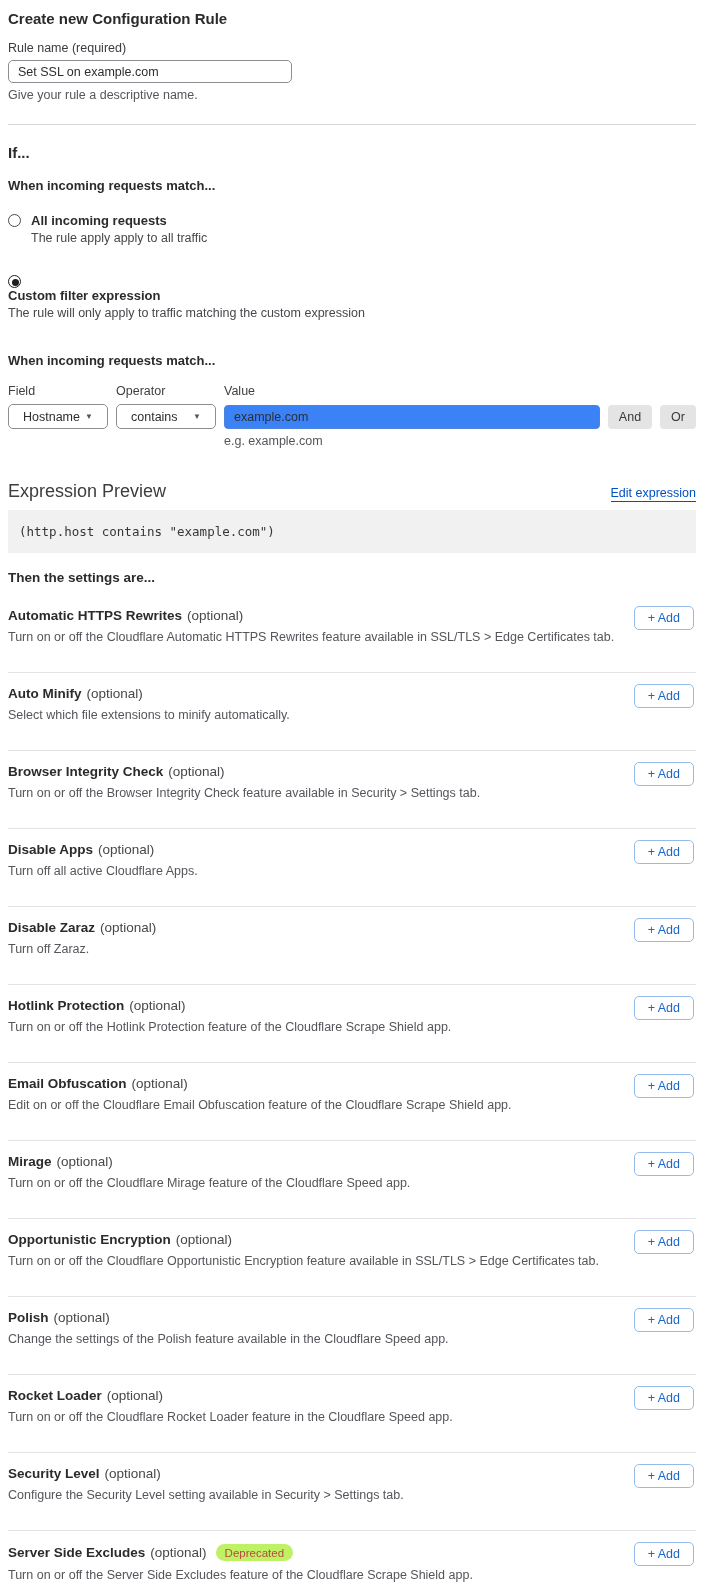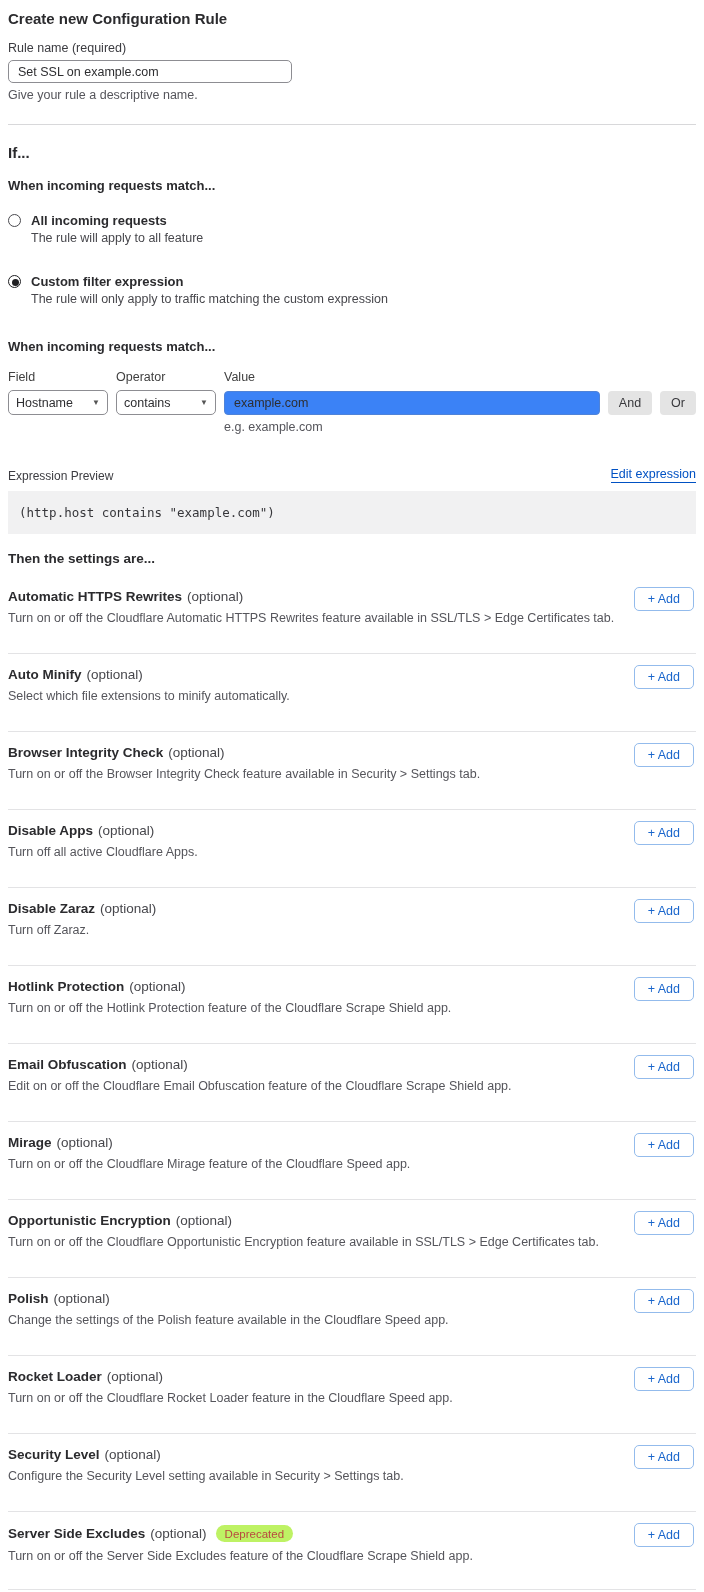--- a/index.html
+++ b/index.html
@@ -42,36 +42,36 @@
 
   
   .builder-labels { display:flex; margin-top:16px; }
   .builder-labels .lbl { font-size:12.5px; color:#404040; }
   .lbl-field { width:108px; }
   .lbl-operator { width:108px; }
   .builder-row { display:flex; align-items:center; margin-top:6px; }
   .select-box {
     width:100px; height:25px; border:1px solid #8d8d92; border-radius:5px; background:#fff;
     display:flex; align-items:center; justify-content:space-between;
-    padding:0 7px; margin-right:8px; font-size:12.5px; color:#2e2e31; cursor:pointer;
+    padding:0 14px; margin-right:8px; font-size:12.5px; color:#2e2e31; cursor:pointer;
   }
   .select-caret { font-size:8px; color:#555; }
   .value-input {
     flex:1; height:24px; background:#3b82f6; border:1px solid #4f83d8; border-radius:4px;
     padding:0 9px; font-size:12.5px; font-family:inherit; color:#2e2e31;
   }
   .conj-btn {
     height:24px; padding:0 11px; margin-left:8px; background:#e4e4e4; border:none;
     border-radius:4px; font-size:12.5px; color:#38383c; font-family:inherit; cursor:pointer;
   }
   .builder-hint { font-size:12.5px; color:#55555b; margin:5px 0 0 216px; }
 
   
   .preview-header { display:flex; justify-content:space-between; align-items:flex-end; margin-top:33px; }
-  .preview-label { font-size:12px; color:#3c3c41; }
+  .preview-label { font-size:18px; color:#3c3c41; }
   .edit-link {
     font-size:12.5px; color:#0051c3; text-decoration:none;
     border-bottom:1px solid #0051c3; padding-bottom:1px; cursor:pointer;
   }
   .code-box {
     margin-top:8px; background:#f1f1f2; padding:14px 11px;
     font-family:"DejaVu Sans Mono","Liberation Mono",monospace; font-size:12.5px; color:#36363a;
   }
 
   .then-heading { font-size:13.5px; font-weight:700; color:#2b2b2e; margin-top:17px; }
@@ -111,25 +111,25 @@
 
   <div class="divider top"></div>
 
   <div class="section-heading" style="margin-top:19px;">If...</div>
   <div class="sub-heading" style="margin-top:17px;">When incoming requests match...</div>
 
   <div class="radio-option">
     <span class="radio-circle"></span>
     <span class="radio-texts">
       <div class="radio-label">All incoming requests</div>
-      <div class="radio-desc">The rule will apply to all feature</div>
+      <div class="radio-desc">The rule apply apply to all traffic</div>
     </span>
   </div>
 
-  <div class="radio-option" style="margin-top:29px;">
+  <div class="radio-option" style="margin-top:29px;flex-direction:column;">
     <span class="radio-circle checked"></span>
     <span class="radio-texts">
       <div class="radio-label">Custom filter expression</div>
       <div class="radio-desc">The rule will only apply to traffic matching the custom expression</div>
     </span>
   </div>
 
   <div class="sub-heading" style="margin-top:33px;">When incoming requests match...</div>
 
   <div class="builder-labels">

